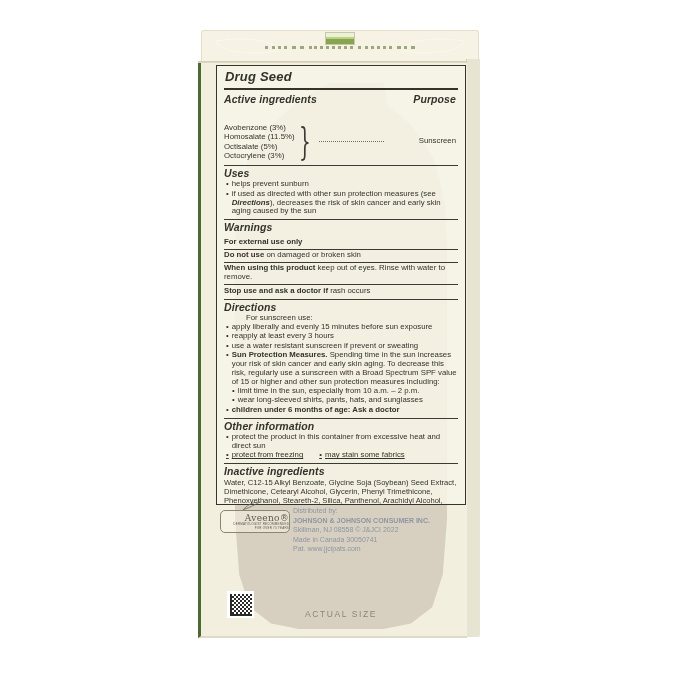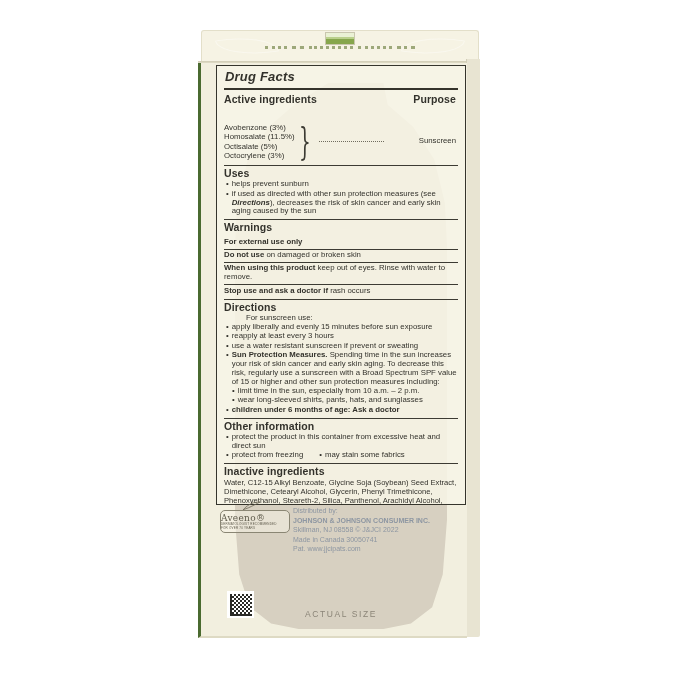--- a/index.html
+++ b/index.html
@@ -26,43 +26,43 @@
   
   .bottle{position:absolute;left:34px;top:20px;width:212px;height:546px;background:#d7d0c1;
     clip-path:polygon(44% 0%,70% 0%,72% 4%,84% 8%,94% 14%,99% 22%,100% 30%,100% 80%,98% 90%,
       93% 96%,83% 99%,70% 100%,30% 100%,17% 99%,7% 96%,2% 90%,0% 80%,0% 30%,1% 22%,6% 14%,16% 8%,28% 4%);}
   
   .panel{position:absolute;left:15px;top:2px;width:250px;height:440px;box-sizing:border-box;
          border:1.5px solid #35342c;background:rgba(247,244,231,.86);
          padding:3px 7px 4px 7px;font-size:7.8px;line-height:1.14;overflow:hidden;}
   .df-title{font-size:13px;font-weight:bold;font-style:italic;letter-spacing:.2px;
             border-bottom:2px solid #35342c;padding:1px 0 3px 1px;margin-bottom:2px;}
-  .hdr{font-size:10.5px;font-weight:bold;letter-spacing:.1px;}
+  .hdr{font-size:10.5px;font-weight:bold;font-style:italic;letter-spacing:.1px;}
   .sec{border-top:1.2px solid #3c3b33;margin-top:3px;padding-top:2px;}
   .sec.first{border-top:none;margin-top:0;}
   .act-head{display:flex;justify-content:space-between;align-items:baseline;padding-right:2px;}
   .act-body{display:flex;align-items:center;margin-top:16px;}
   .act-ing div{white-space:nowrap;line-height:1.22;}
   .brace{font-family:"DejaVu Serif",serif;font-size:37px;font-weight:200;line-height:40px;
          transform:scaleX(.5);color:#3c3b33;margin:0 0 0 -2px;}
   .leader{flex:1;height:0;border-bottom:1.5px dotted #6f6c5e;margin:0 3px;}
   .sunscreen{white-space:nowrap;padding-right:2px;padding-left:32px;}
   .bullet{display:flex;margin-top:.5px;}
   .bullet:before{content:"•";margin:0 3px 0 2px;}
   .sub .bullet:before{margin-left:8px;}
   .intro{margin-left:22px;}
   .wrow{border-top:1px solid #3c3b33;margin-top:2px;padding-top:1.5px;}
   .wrow.nr{border-top:none;}
   b{font-weight:bold;}
   .bi{font-weight:bold;font-style:italic;}
-  .twin{display:flex;gap:14px;}
+  .twin{display:flex;gap:14px;text-decoration:underline;}
   .inactive-text{margin-top:1px;font-size:7.6px;line-height:1.15;}
   
   .logo-box{position:absolute;left:19px;top:447px;width:68px;height:21px;border:1px solid #8a8674;
-            border-radius:5px;text-align:left;color:#5f5b4c;background:rgba(247,244,231,.5);}
+            border-radius:5px;text-align:right;color:#5f5b4c;background:rgba(247,244,231,.5);}
   .logo-brand{font-family:"DejaVu Serif",serif;font-size:9px;line-height:10px;letter-spacing:.3px;margin-top:2px;}
   .logo-tag{font-size:3px;line-height:3.6px;letter-spacing:.2px;}
   .feather{position:absolute;left:40px;top:438px;width:20px;height:10px;}
   .dist{position:absolute;left:92px;top:443px;width:160px;font-size:7px;line-height:9.6px;color:#8d96a2;}
   .dm-pad{position:absolute;left:26px;top:528px;width:27px;height:27px;background:#ffffff;
           display:flex;align-items:center;justify-content:center;}
   .dm{width:20px;height:20px;
       background:repeating-conic-gradient(#2b2b27 0% 25%,transparent 0% 50%) 0 0/4px 4px;
       border-left:2px solid #2b2b27;border-bottom:2px solid #2b2b27;}
   .actual{position:absolute;left:34px;top:546px;width:212px;text-align:center;font-size:8.5px;
@@ -86,21 +86,21 @@
           <i style="width:18px"></i>
       </div>
     </div>
     <div class="seam"></div>
     <div class="side-right"></div>
 
     <div class="front">
       <div class="bottle"></div>
 
       <div class="panel">
-        <div class="df-title">Drug Facts</div>
+        <div class="df-title">Drug Seed</div>
 
         <div class="sec first">
           <div class="act-head">
             <span class="hdr">Active ingredients</span>
             <span class="hdr">Purpose</span>
           </div>
           <div class="act-body">
             <div class="act-ing">
               <div>Avobenzone (3%)</div>
               <div>Homosalate (11.5%)</div>

